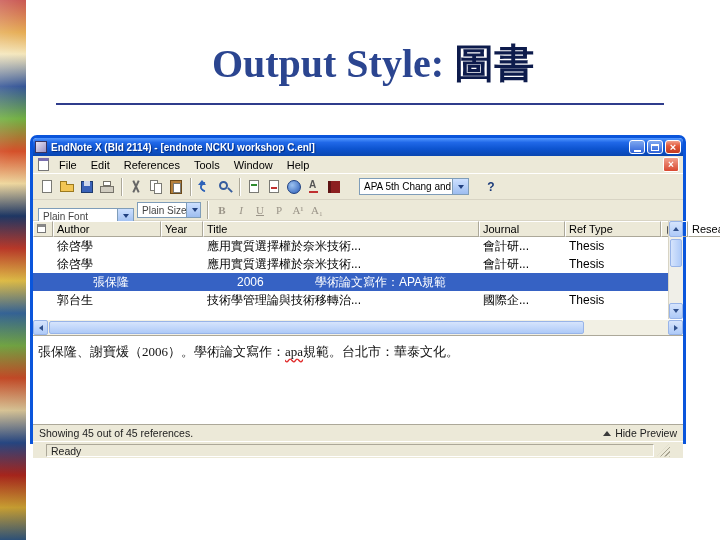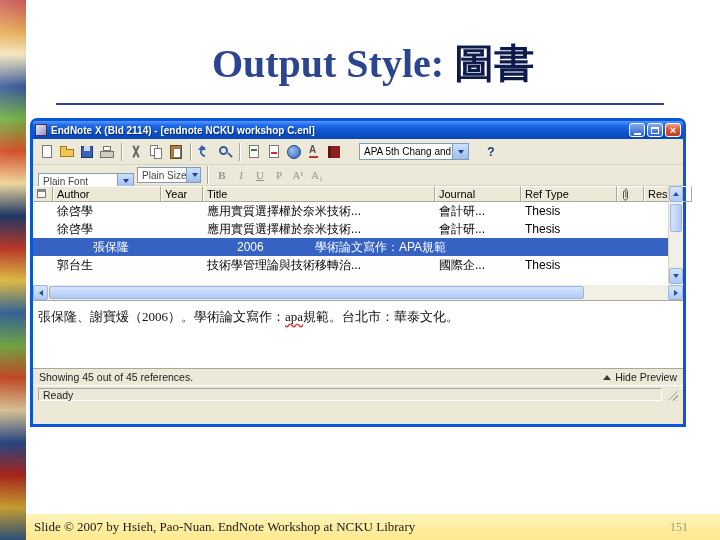--- a/index.html
+++ b/index.html
@@ -17,21 +17,21 @@
         #bf2a20 88%, #e8b83a 94%, #35608f 100%);}
 
   
   .title{position:absolute;left:26px;right:0;top:36px;text-align:center;
          font-family:"Liberation Serif",serif;font-weight:bold;font-size:40px;white-space:nowrap;}
   .t-prefix{color:#2b4590;}
   .t-emph{color:#0d1b4c;}
   .rule{position:absolute;left:56px;top:103px;width:608px;height:2px;background:#2f3c8c;}
 
   
-  .win{position:absolute;left:30px;top:118px;width:656px;height:309px;box-sizing:border-box;
+  .win{position:absolute;left:30px;top:135px;width:656px;height:309px;box-sizing:border-box;
        background:#ECE9D8;border:3px solid #0a55db;border-radius:7px 7px 0 0;}
 
   .titlebar{height:18px;border-radius:4px 4px 0 0;display:flex;align-items:center;padding:0 2px;
     background:linear-gradient(180deg,#5398ff 0%,#2068e8 25%,#0d54d0 60%,#0a46b0 100%);color:#fff;}
   .app-icon{width:12px;height:12px;flex:none;background:linear-gradient(135deg,#e8e4f4,#9a92c4);
             border:1px solid #3a3560;box-sizing:border-box;}
   .title-text{flex:1;font-size:10px;font-weight:bold;margin-left:4px;white-space:nowrap;overflow:hidden;
               text-shadow:1px 1px 1px #00287a;}
   .tb-btn{width:16px;height:14px;margin-left:2px;flex:none;border-radius:3px;border:1px solid #fff;
           box-sizing:border-box;display:flex;align-items:center;justify-content:center;
@@ -104,21 +104,21 @@
   .font-combo{width:96px;margin-top:12px;} .size-combo{width:64px;}
   .fmt-btn{width:16px;height:16px;display:flex;align-items:center;justify-content:center;
            color:#9a9488;font-size:11px;font-family:"Liberation Serif",serif;}
   .fb-b{font-weight:bold;} .fb-i{font-style:italic;} .fb-u{text-decoration:underline;}
 
   
   .listwrap{position:relative;height:98px;background:#fff;}
   .lhead{display:flex;height:16px;background:#ECE9D8;font-size:11px;width:635px;}
   .hcell{box-sizing:border-box;padding:1px 3px;border-right:1px solid #aca899;border-bottom:1px solid #aca899;
          border-top:1px solid #fff;border-left:1px solid #fff;white-space:nowrap;overflow:hidden;flex:none;}
-  .c0{width:20px;} .c1{width:108px;} .c2{width:42px;} .c3{width:232px;}
+  .c0{width:20px;} .c1{width:108px;} .c2{width:42px;} .c3{width:276px;}
   .c4{width:86px;} .c5{width:96px;} .c6{width:27px;} .c7{width:48px;}
   .mini-grid{display:inline-block;width:9px;height:9px;background:#fff;border:1px solid #777;
              border-top:3px solid #888;box-sizing:border-box;}
   .lrow{display:flex;height:18px;align-items:center;font-size:12px;width:635px;color:#000;}
   .rcell{box-sizing:border-box;padding:0 4px;white-space:nowrap;overflow:hidden;flex:none;}
   .lrow.selected{background:#3662c4;color:#fff;gap:36px;}
   .filler{height:10px;width:635px;background:#fff;}
 
   .vscroll{position:absolute;top:0;right:0;width:15px;height:98px;display:flex;flex-direction:column;
            background:#f0efe8;border-left:1px solid #d8d4c4;box-sizing:border-box;}
@@ -137,35 +137,35 @@
            border:1px solid #98b4e8;border-radius:2px;box-sizing:border-box;
            display:flex;align-items:center;justify-content:center;}
   .tri-left{width:0;height:0;border-top:3px solid transparent;border-bottom:3px solid transparent;
             border-right:4px solid #30508c;}
   .tri-right{width:0;height:0;border-top:3px solid transparent;border-bottom:3px solid transparent;
              border-left:4px solid #30508c;}
   .h-track{flex:1;position:relative;}
   .h-thumb{position:absolute;left:1px;top:1px;bottom:1px;width:86%;border-radius:2px;
            background:linear-gradient(180deg,#d6e4fc,#aecaf8);border:1px solid #98b4e8;}
 
-  .preview{height:68px;box-sizing:border-box;background:#fff;border-top:1px solid #aca899;
+  .preview{height:89px;box-sizing:border-box;background:#fff;border-top:1px solid #aca899;
            padding:7px 5px;font-size:13px;font-family:"Liberation Serif",serif;color:#111;
            white-space:nowrap;overflow:hidden;}
   .apa{text-decoration:underline;text-decoration-style:wavy;text-decoration-color:#e02a2a;
        text-underline-offset:2px;}
 
   .statusline{height:16px;display:flex;align-items:center;font-size:10.5px;padding:0 6px;
               background:#ECE9D8;border-top:1px solid #aca899;color:#222;}
   .sspacer{flex:1;}
   .hidepv{display:flex;align-items:center;gap:4px;}
   .tri-up{width:0;height:0;border-left:4px solid transparent;border-right:4px solid transparent;
           border-bottom:5px solid #3a3a3a;}
 
   .readybar{height:16px;display:flex;align-items:center;background:#ECE9D8;border-top:1px solid #fff;
-            padding:0 5px;font-size:10.5px;color:#222;}
+            padding:0 13px;font-size:10.5px;color:#222;}
   .ready-panel{flex:1;height:13px;line-height:12px;padding-left:4px;box-sizing:border-box;
                border:1px solid;border-color:#aca899 #fff #fff #aca899;}
   .grip{width:13px;height:13px;margin-left:3px;
         background:repeating-linear-gradient(135deg,#ECE9D8 0 2px,#a8a490 2px 3px);
         clip-path:polygon(100% 0,100% 100%,0 100%);}
 
   
   .footer{position:absolute;left:26px;right:0;bottom:0;height:26px;display:flex;align-items:center;
           padding:0 8px;box-sizing:border-box;background:linear-gradient(180deg,#fff4b8,#ffe98f);
           font-family:"Liberation Serif",serif;font-size:13px;color:#1a1a1a;white-space:nowrap;}
@@ -189,20 +189,31 @@
       <div class="title-text">EndNote X (Bld 2114) - [endnote NCKU workshop C.enl]</div>
       <div class="tb-btn btn-min">
           <span class="glyph-min"></span>
         </div>
       <div class="tb-btn btn-max">
           <span class="glyph-max"></span>
         </div>
       <div class="tb-btn btn-close"></div>
     </div>
 
+    <div class="menubar">
+      <div class="menu-doc-icon"></div>
+      <div class="menu-item">File</div>
+      <div class="menu-item">Edit</div>
+      <div class="menu-item">References</div>
+      <div class="menu-item">Tools</div>
+      <div class="menu-item">Window</div>
+      <div class="menu-item">Help</div>
+      <div class="mspacer"></div>
+      <div class="menu-close"></div>
+    </div>
 
     <div class="toolbar">
       <div class="ico i-new"></div>
       <div class="ico i-open"></div>
       <div class="ico i-save"></div>
       <div class="ico i-print"></div>
       <div class="sep"></div>
       <div class="ico i-cut"></div>
       <div class="ico i-copy"></div>
       <div class="ico i-paste"></div>
@@ -334,17 +345,13 @@
       </span>
     </div>
 
     <div class="readybar">
       <span class="ready-panel">Ready</span>
       <span class="grip"></span>
     </div>
 
   </div>
 
-  <div class="footer">
-    <span>Slide © 2007  by Hsieh, Pao-Nuan.  EndNote Workshop at NCKU Library</span>
-    <span class="page-num">151</span>
-  </div>
 </div>
 
 </body></html>

